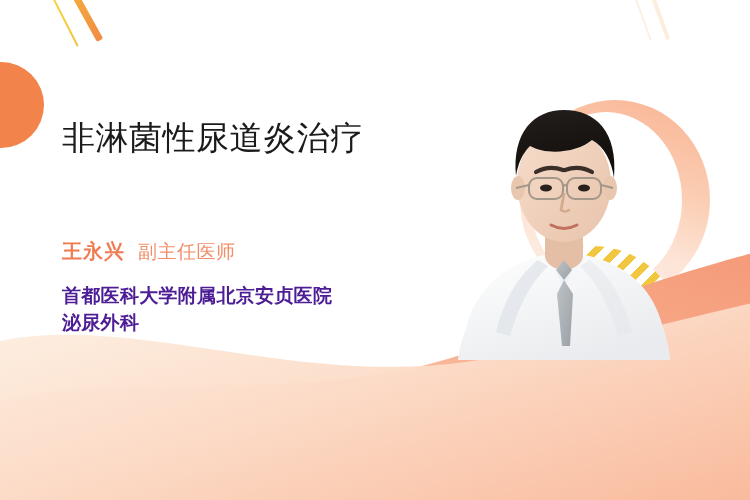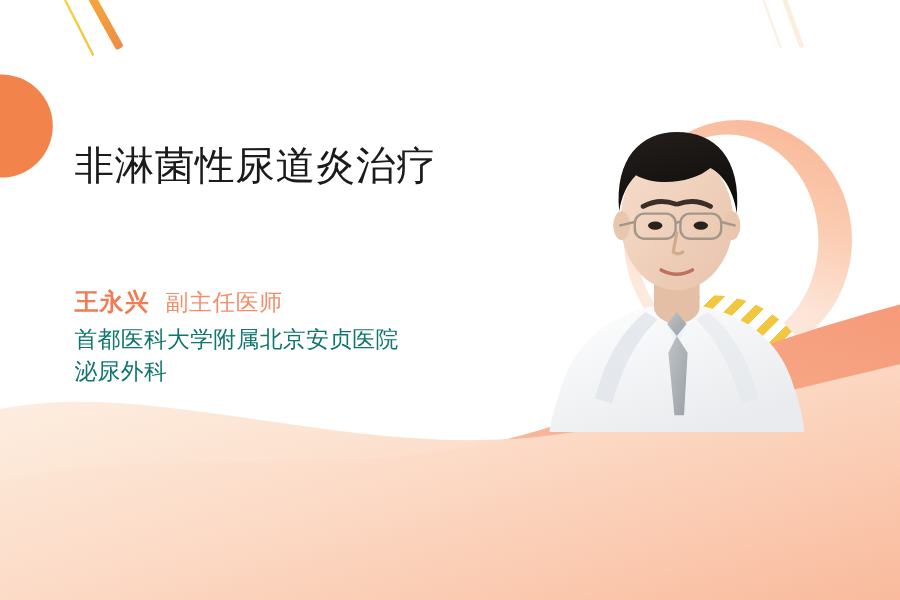--- a/index.html
+++ b/index.html
@@ -176,25 +176,26 @@
     letter-spacing: 1px;
     margin-top: 37px;
   }
   .doctor-title {
     font-size: 19px;
     font-weight: 400;
     color: #f28f6b;
     letter-spacing: 0.5px;
   }
   .affiliation {
-    margin-top: 6px;
+    margin-top: 18px;
     font-size: 19px;
     line-height: 1.42;
-    color: #0f766e;
+    color: #4c1d95;
     letter-spacing: 0.3px;
+    font-weight: bold;
   }
   .affiliation div { white-space: nowrap; }
 </style>
 </head>
 <body>
 
 <div id="card">
 
   <div class="bg-layer">
 

